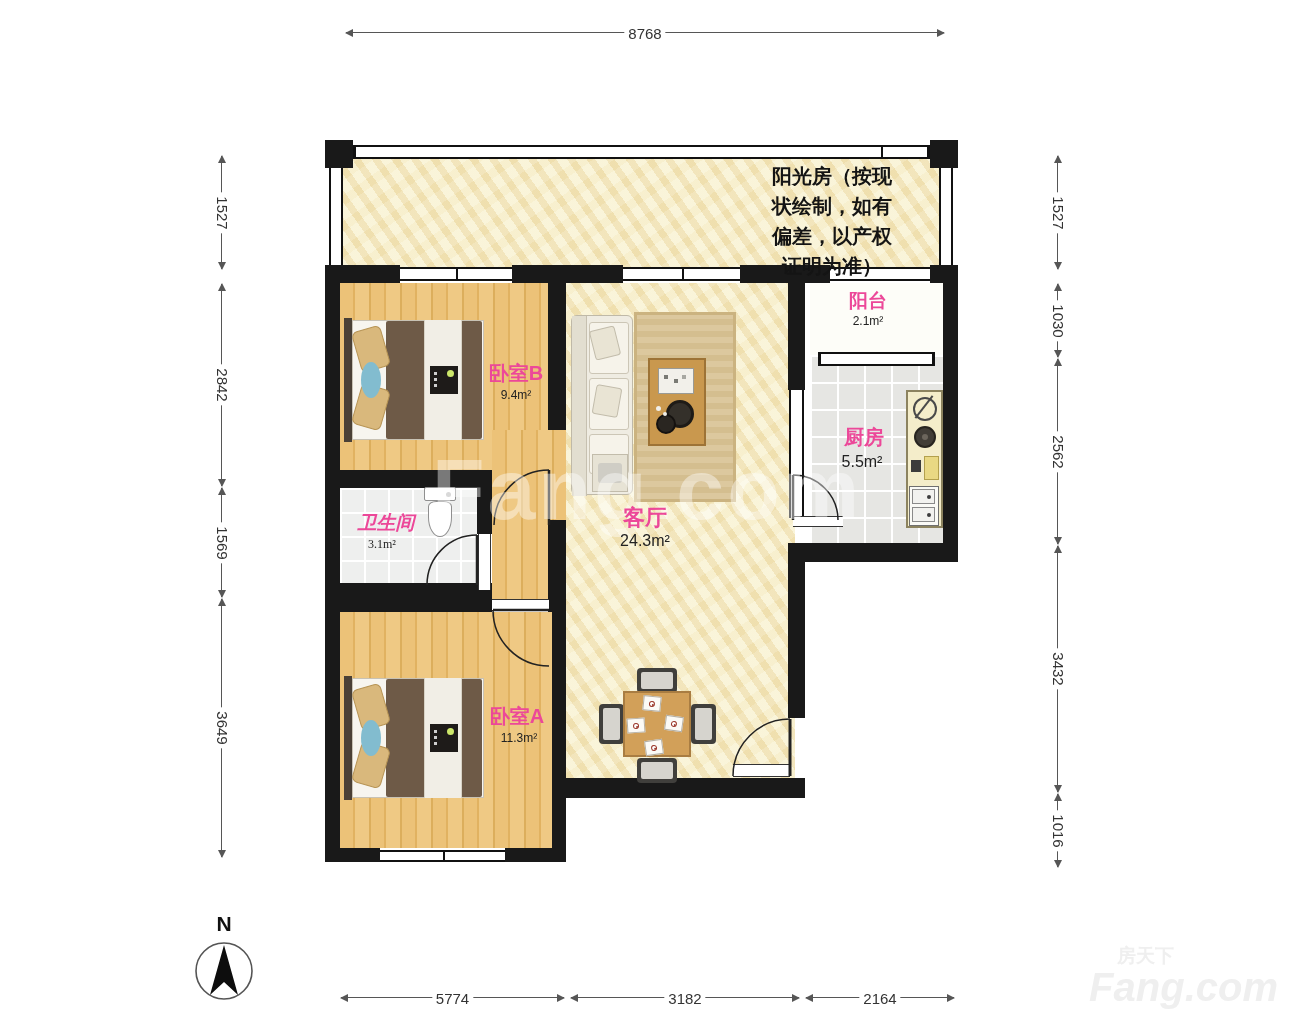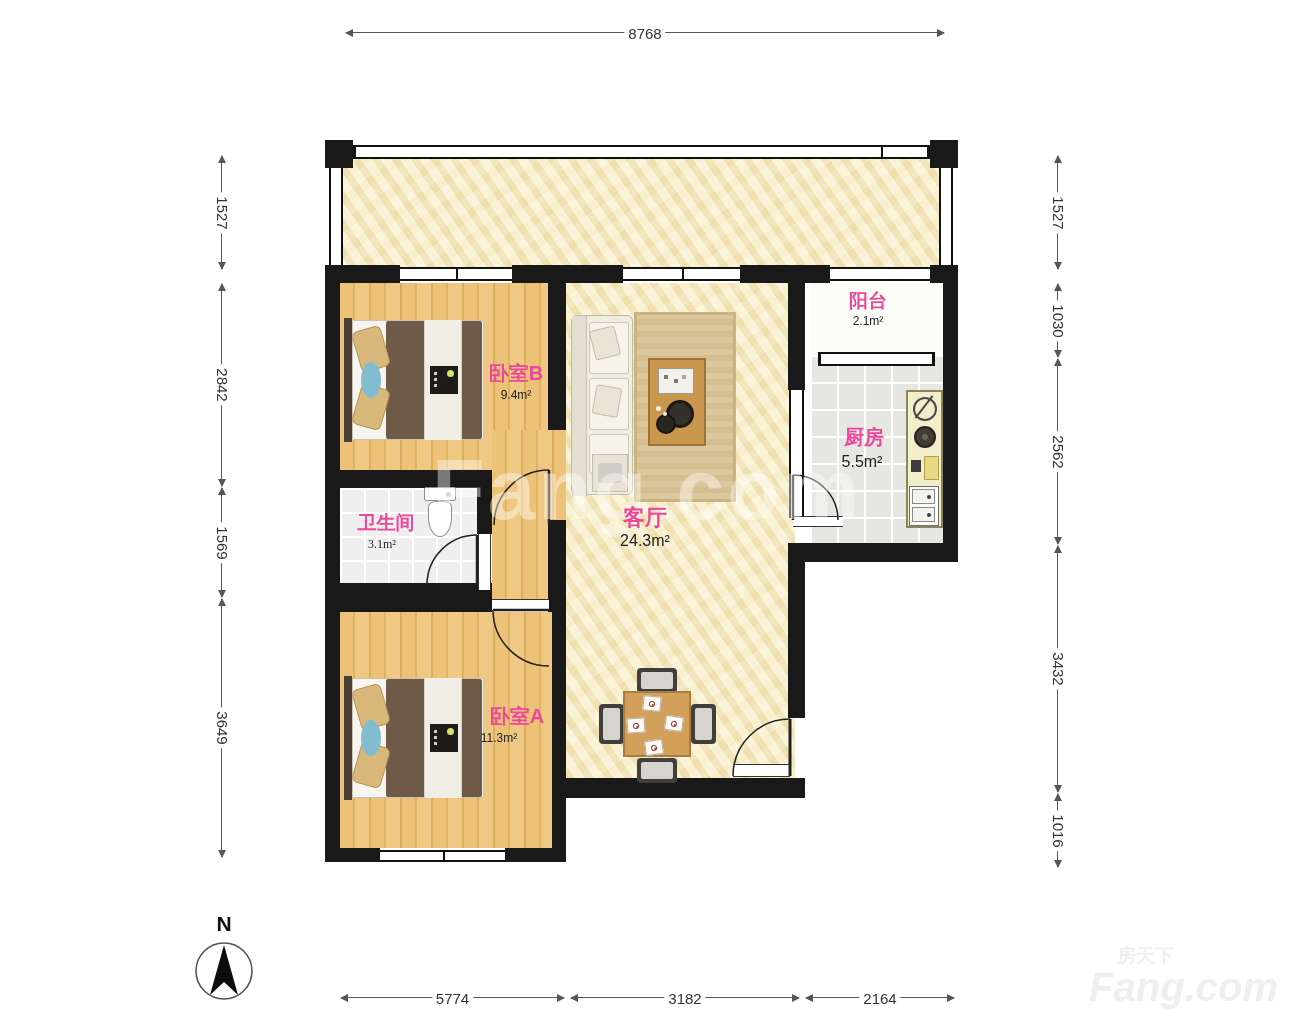--- a/index.html
+++ b/index.html
@@ -305,38 +305,42 @@
     <path d="M477,535 A50,50 0 0 0 427,585" stroke-width="1.5"></path>
     <line x1="477" y1="535" x2="477" y2="585" stroke-width="2.5"></line>
     <path d="M493,610 A56,56 0 0 0 549,666" stroke-width="1.5"></path>
     <line x1="549" y1="610" x2="493" y2="610" stroke-width="2.5"></line>
     <path d="M793,475 A45,45 0 0 1 838,520" stroke-width="1.5"></path>
     <line x1="793" y1="475" x2="793" y2="520" stroke-width="2.5"></line>
     <path d="M790,719 A57,57 0 0 0 733,776" stroke-width="1.5"></path>
     <line x1="790" y1="719" x2="790" y2="776" stroke-width="3"></line>
   </svg>
 
+  <div class="sun-note">阳光房（按现
+状绘制，如有
+偏差，以产权
+证明为准）</div>
 
   <div class="room-lbl" style="left:868px;top:288px;font-size:19px;">阳台</div>
   <div class="room-area" style="left:868px;top:314px;">2.1m²</div>
 
   <div class="room-lbl" style="left:864px;top:424px;">厨房</div>
   <div class="room-area" style="left:862px;top:453px;font-size:16px;">5.5m²</div>
 
   <div class="room-lbl" style="left:516px;top:360px;">卧室B</div>
   <div class="room-area" style="left:516px;top:388px;">9.4m²</div>
 
   <div class="room-lbl" style="left:645px;top:503px;font-size:22px;">客厅</div>
   <div class="room-area" style="left:645px;top:532px;font-size:16px;">24.3m²</div>
 
-  <div class="room-lbl" style="left:386px;top:510px;font-size:19px;">卫生间</div>
+  <div class="room-lbl" style="left:386px;top:510px;font-size:19px;font-style:italic;">卫生间</div>
   <div class="room-area" style="left:382px;top:537px;font-family:Liberation Serif, serif;">3.1m²</div>
 
   <div class="room-lbl" style="left:517px;top:703px;text-align:right;">卧室A</div>
-  <div class="room-area" style="left:499px;top:731px;">11.3m²</div>
+  <div class="room-area" style="left:519px;top:731px;">11.3m²</div>
 
   <div class="dim dim-h" style="left:345px;top:26px;width:600px;">
     <span class="dim-line"></span>
       <span class="a-l"></span>
       <span class="a-r"></span>
     <span class="dim-label">8768</span>
   </div>
 
   <div class="dim dim-v" style="left:215px;top:155px;height:115px;">
     <span class="dim-line"></span>

